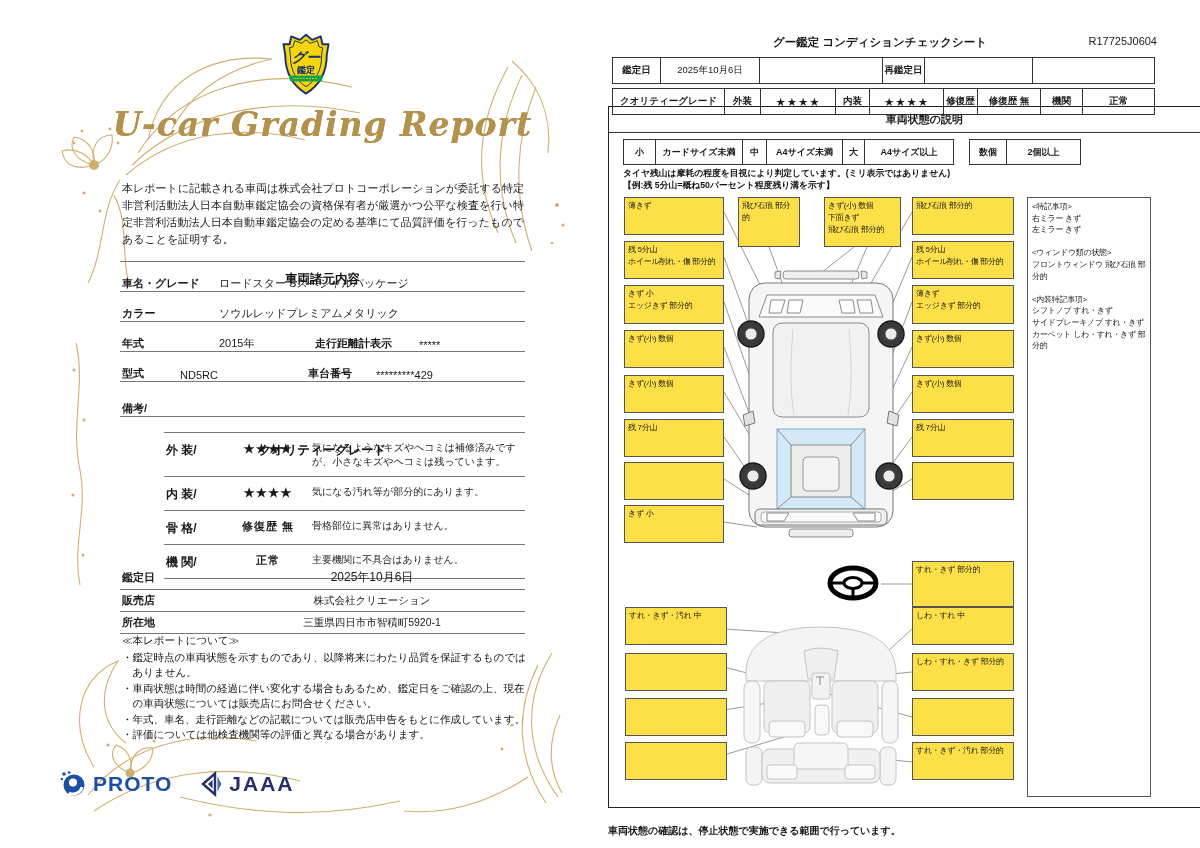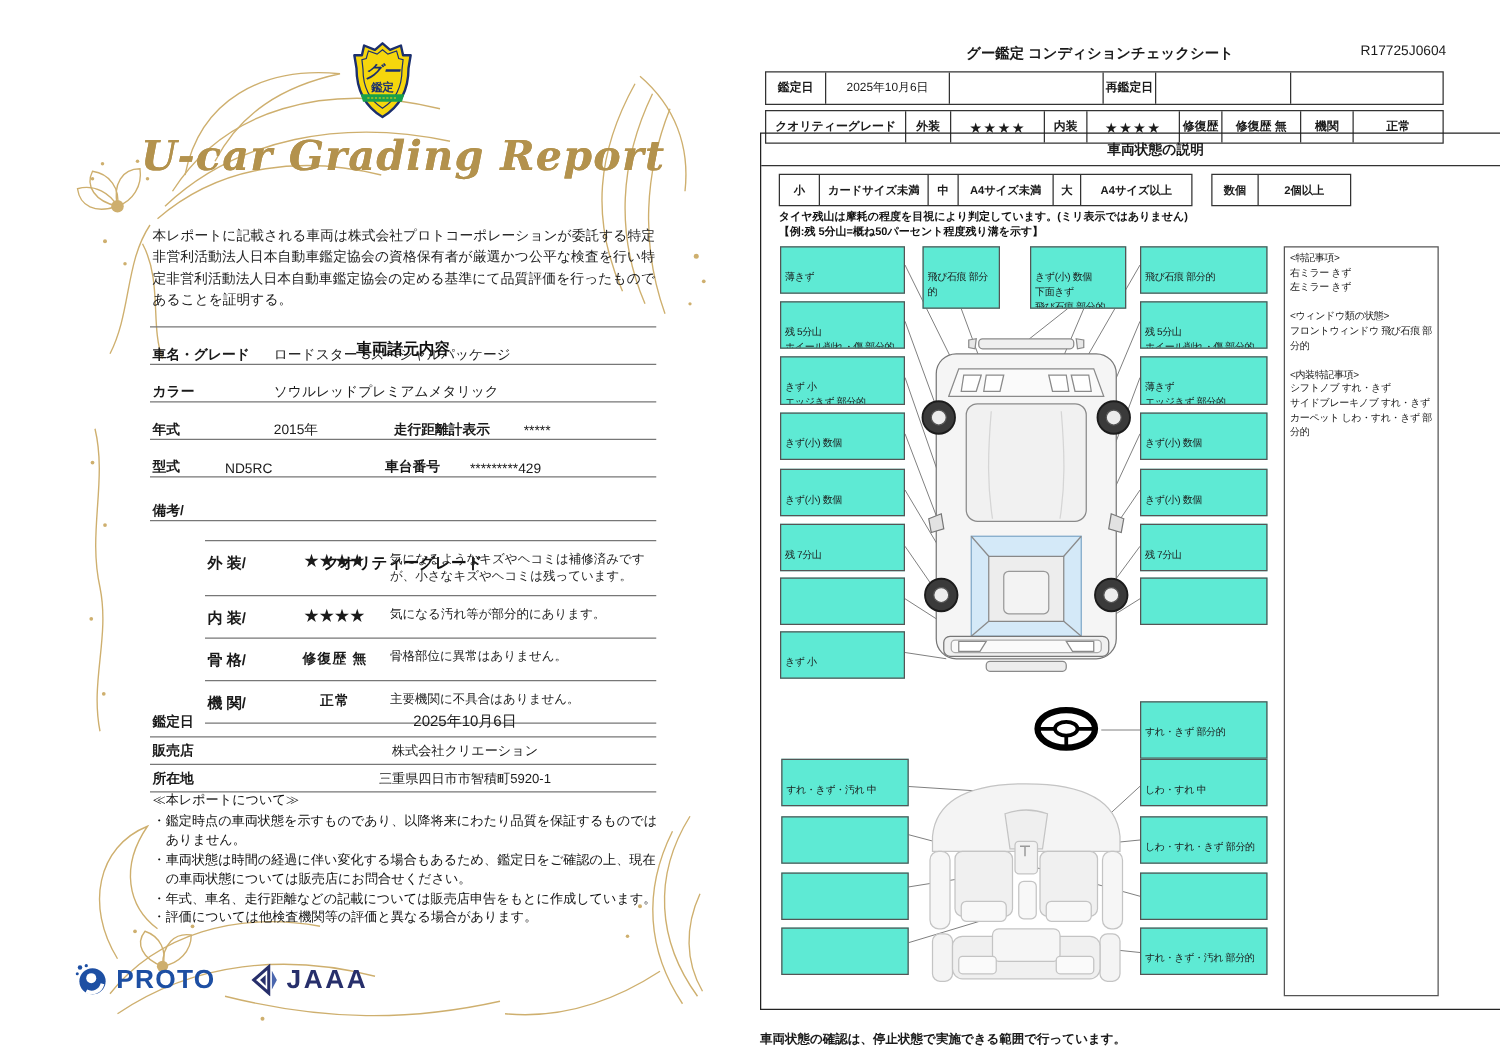--- a/index.html
+++ b/index.html
@@ -51,22 +51,22 @@
   .scell:first-child{border-left:none;}
   .stars{font-size:11.5px;letter-spacing:1px;font-weight:normal;}
   .bigbox{position:absolute;left:8px;top:78px;width:633px;height:702px;border:1.5px solid #222;box-sizing:border-box;}
   .bb-title{position:absolute;left:0;top:0;width:100%;height:25px;border-bottom:1px solid #333;
             display:flex;align-items:center;justify-content:center;font-size:11px;font-weight:bold;}
   .legend{position:absolute;display:flex;border:1px solid #333;box-sizing:border-box;}
   .lcell{border-left:1px solid #333;display:flex;align-items:center;justify-content:center;
          height:24px;box-sizing:border-box;font-size:9px;font-weight:bold;}
   .lcell:first-child{border-left:none;}
   .tire{position:absolute;left:14px;top:61px;font-size:8.8px;font-weight:bold;line-height:1.35;color:#111;}
-  .cbox{position:absolute;border:1px solid #555;background:#5eead4;font-size:8px;line-height:1.5;
-        padding:18px 3px;white-space:pre-line;box-sizing:border-box;letter-spacing:-0.3px;overflow:hidden;}
+  .cbox{position:absolute;border:1px solid #555;background:#fde047;font-size:8px;line-height:1.5;
+        padding:2px 3px;white-space:pre-line;box-sizing:border-box;letter-spacing:-0.3px;overflow:hidden;}
   .panel{position:absolute;left:418px;top:90px;width:124px;height:600px;border:1px solid #555;
          font-size:8px;line-height:1.45;padding:3px 4px;white-space:pre-line;box-sizing:border-box;letter-spacing:-0.3px;}
   .lines{position:absolute;left:0;top:0;}
   .s-footer{position:absolute;left:8px;top:796px;font-size:10px;font-weight:bold;}
   .diag{position:absolute;}
 </style>
 </head>
 <body>
 
 <div class="canvas">

